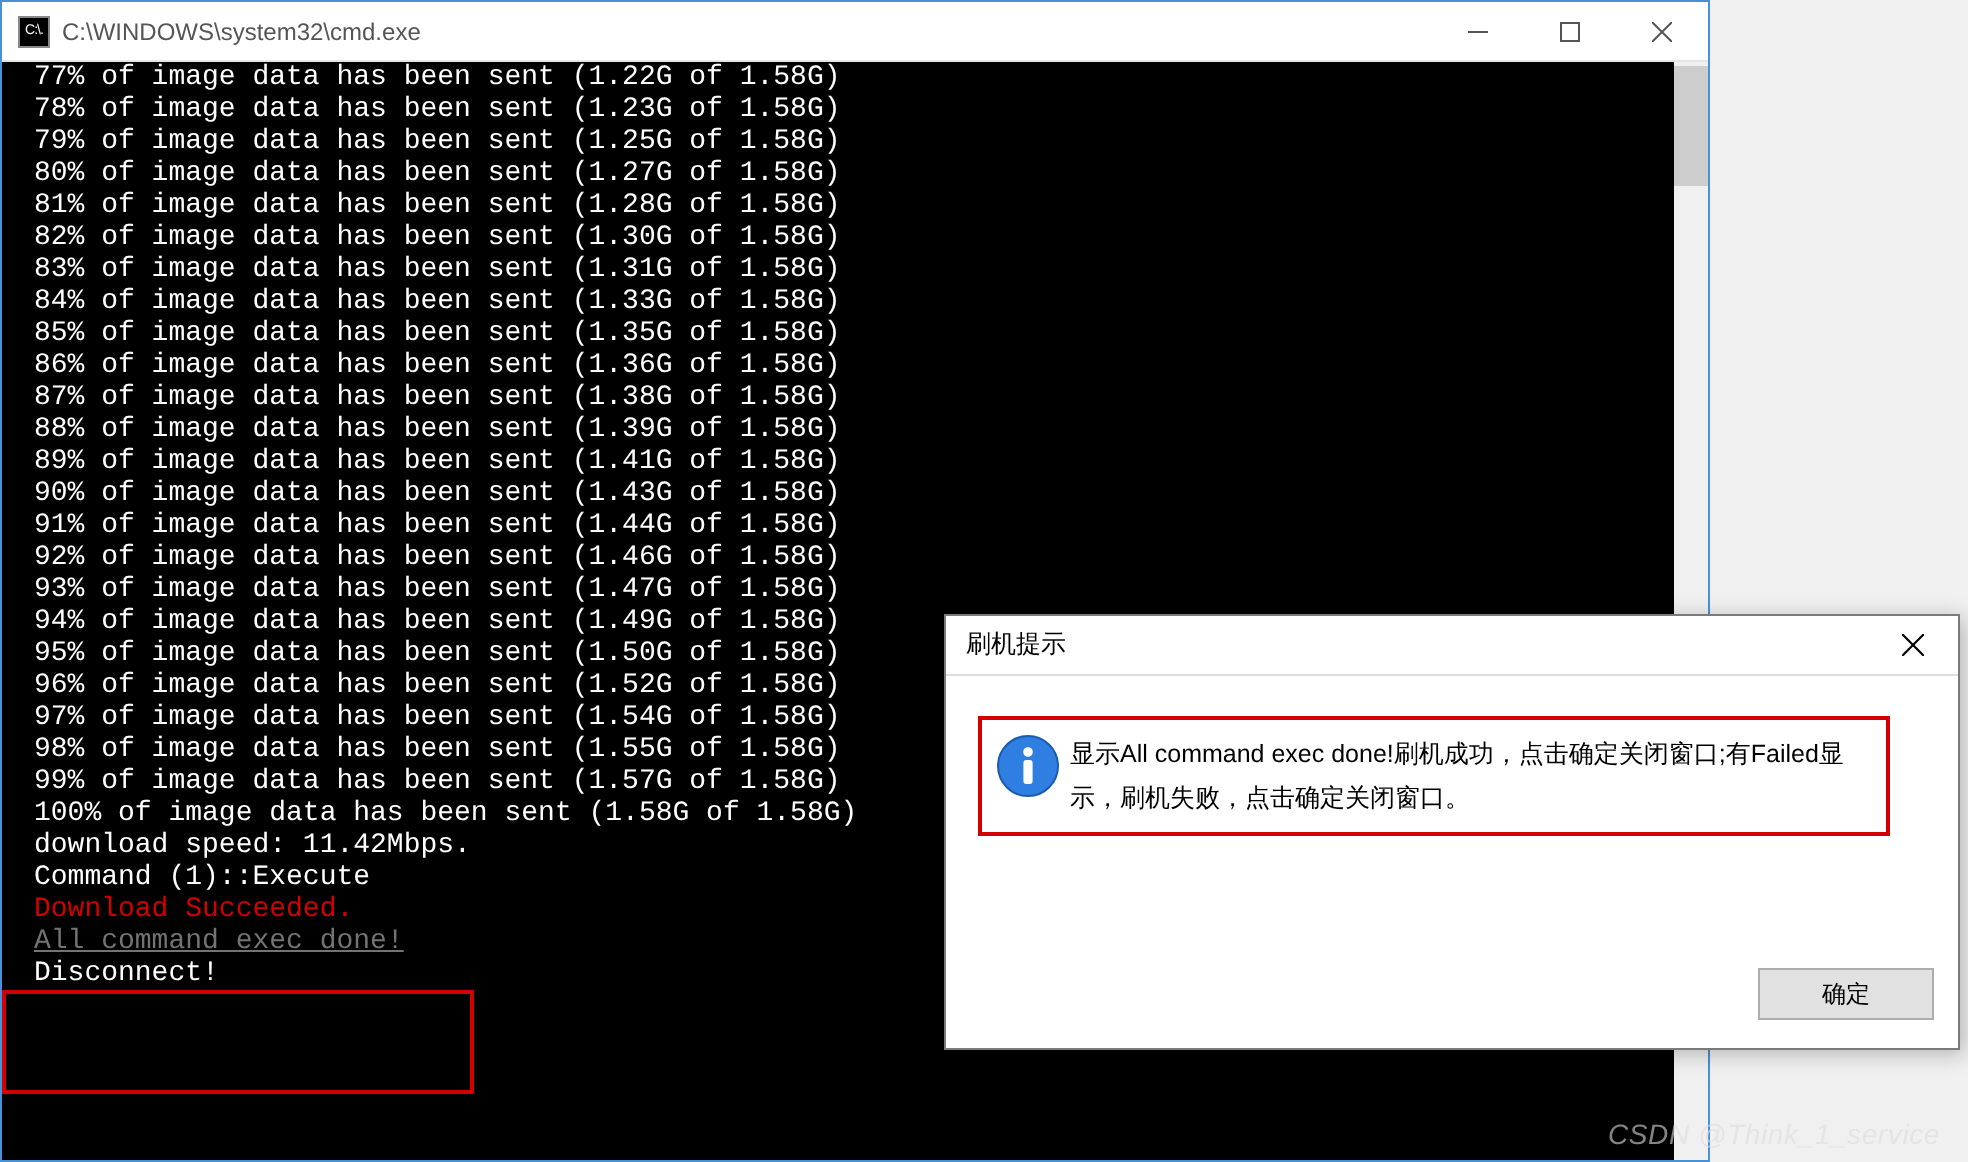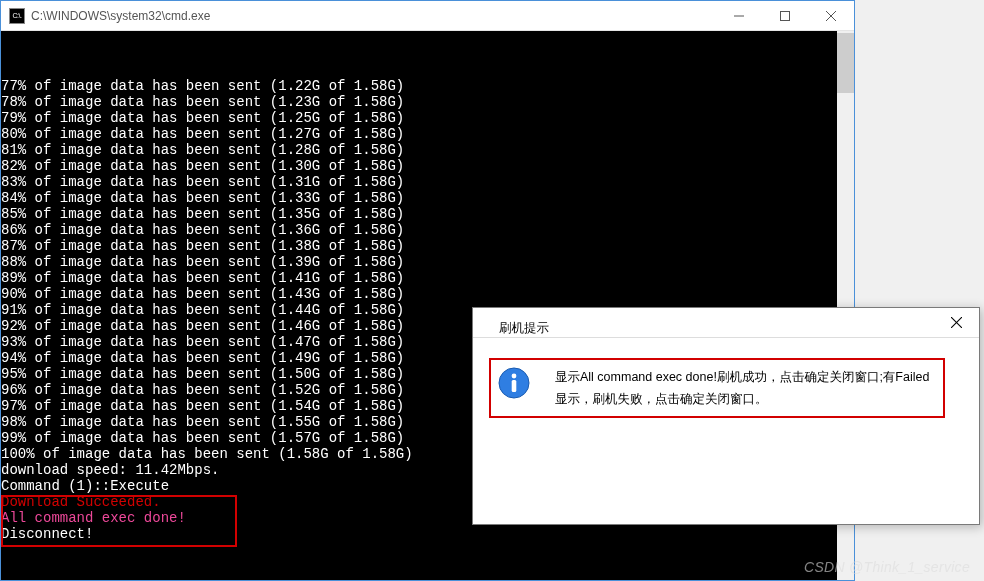--- a/index.html
+++ b/index.html
@@ -66,63 +66,62 @@
     color: #fff;
     font-family: "NSimSun", SimSun, "Courier New", monospace;
     font-size: 14px;
     line-height: 16px;
     padding: 0 2px 0 2px;
     position: relative;
     overflow: hidden;
   }
   .console-inner {
     position: absolute;
-    left: 0; top: 0;
+    left: 16px; top: 0;
     width: calc(100% - 17px);
     white-space: pre;
-    margin-top: 47px;
   }
   .scrollbar {
     position: absolute;
     right: 0; top: 0;
     width: 17px; height: 100%;
     background: #f0f0f0;
   }
   .scrollbar .thumb {
     position: absolute;
     left: 0; width: 100%;
     top: 2px; height: 60px;
     background: #cdcdcd;
   }
   .redbox-cmd {
     position: absolute;
     border: 2px solid #d20000;
     pointer-events: none;
   }
   .red-text { color: #d20000; text-align: center; }
-  .green-text { color: #ec4899; }
+  .green-text { color: #737373; text-decoration: underline; }
 
   .dialog {
     position: absolute;
     left: 472px;
     top: 307px;
     width: 508px;
     height: 218px;
     background: #fff;
     border: 1px solid #7a7a7a;
     box-shadow: 2px 2px 10px rgba(0,0,0,0.25);
     display: flex;
     flex-direction: column;
   }
   .dialog-titlebar {
     height: 30px;
     background: #fff;
     display: flex;
-    align-items: flex-end;
-    padding-left: 26px;
+    align-items: center;
+    padding-left: 10px;
     border-bottom: 1px solid #ddd;
   }
   .dialog-title {
     flex: 1;
     font-size: 12.5px;
     color: #000;
     font-family: "Microsoft YaHei", sans-serif;
   }
   .dialog-close {
     width: 45px; height: 100%;
@@ -132,21 +131,21 @@
   }
   .dialog-body {
     flex: 1;
     position: relative;
     padding: 20px 16px 10px 16px;
     font-family: "Microsoft YaHei", sans-serif;
   }
   .msg-row {
     display: flex;
     align-items: flex-start;
-    gap: 24px;
+    gap: 4px;
     border: 2px solid #d20000;
     padding: 6px;
     width: 456px;
   }
   .info-icon {
     width: 34px; height: 34px;
     flex-shrink: 0;
   }
   .msg-text {
     font-size: 12.5px;
@@ -231,15 +230,18 @@
       <div class="info-icon">
         <svg viewBox="0 0 34 34" width="34" height="34">
           <circle cx="17" cy="17" r="15" fill="#2f7ee2" stroke="#1a5bb0" stroke-width="1"></circle>
           <circle cx="17" cy="10" r="2.4" fill="#fff"></circle>
           <rect x="14.7" y="14" width="4.6" height="12" rx="1.5" fill="#fff"></rect>
         </svg>
       </div>
       <div class="msg-text">显示All command exec done!刷机成功，点击确定关闭窗口;有Failed显示，刷机失败，点击确定关闭窗口。</div>
     </div>
   </div>
+  <div class="dialog-footer">
+    <div class="ok-btn">确定</div>
+  </div>
 </div>
 
 <div class="watermark">CSDN @Think_1_service</div>
 
 </body></html>

